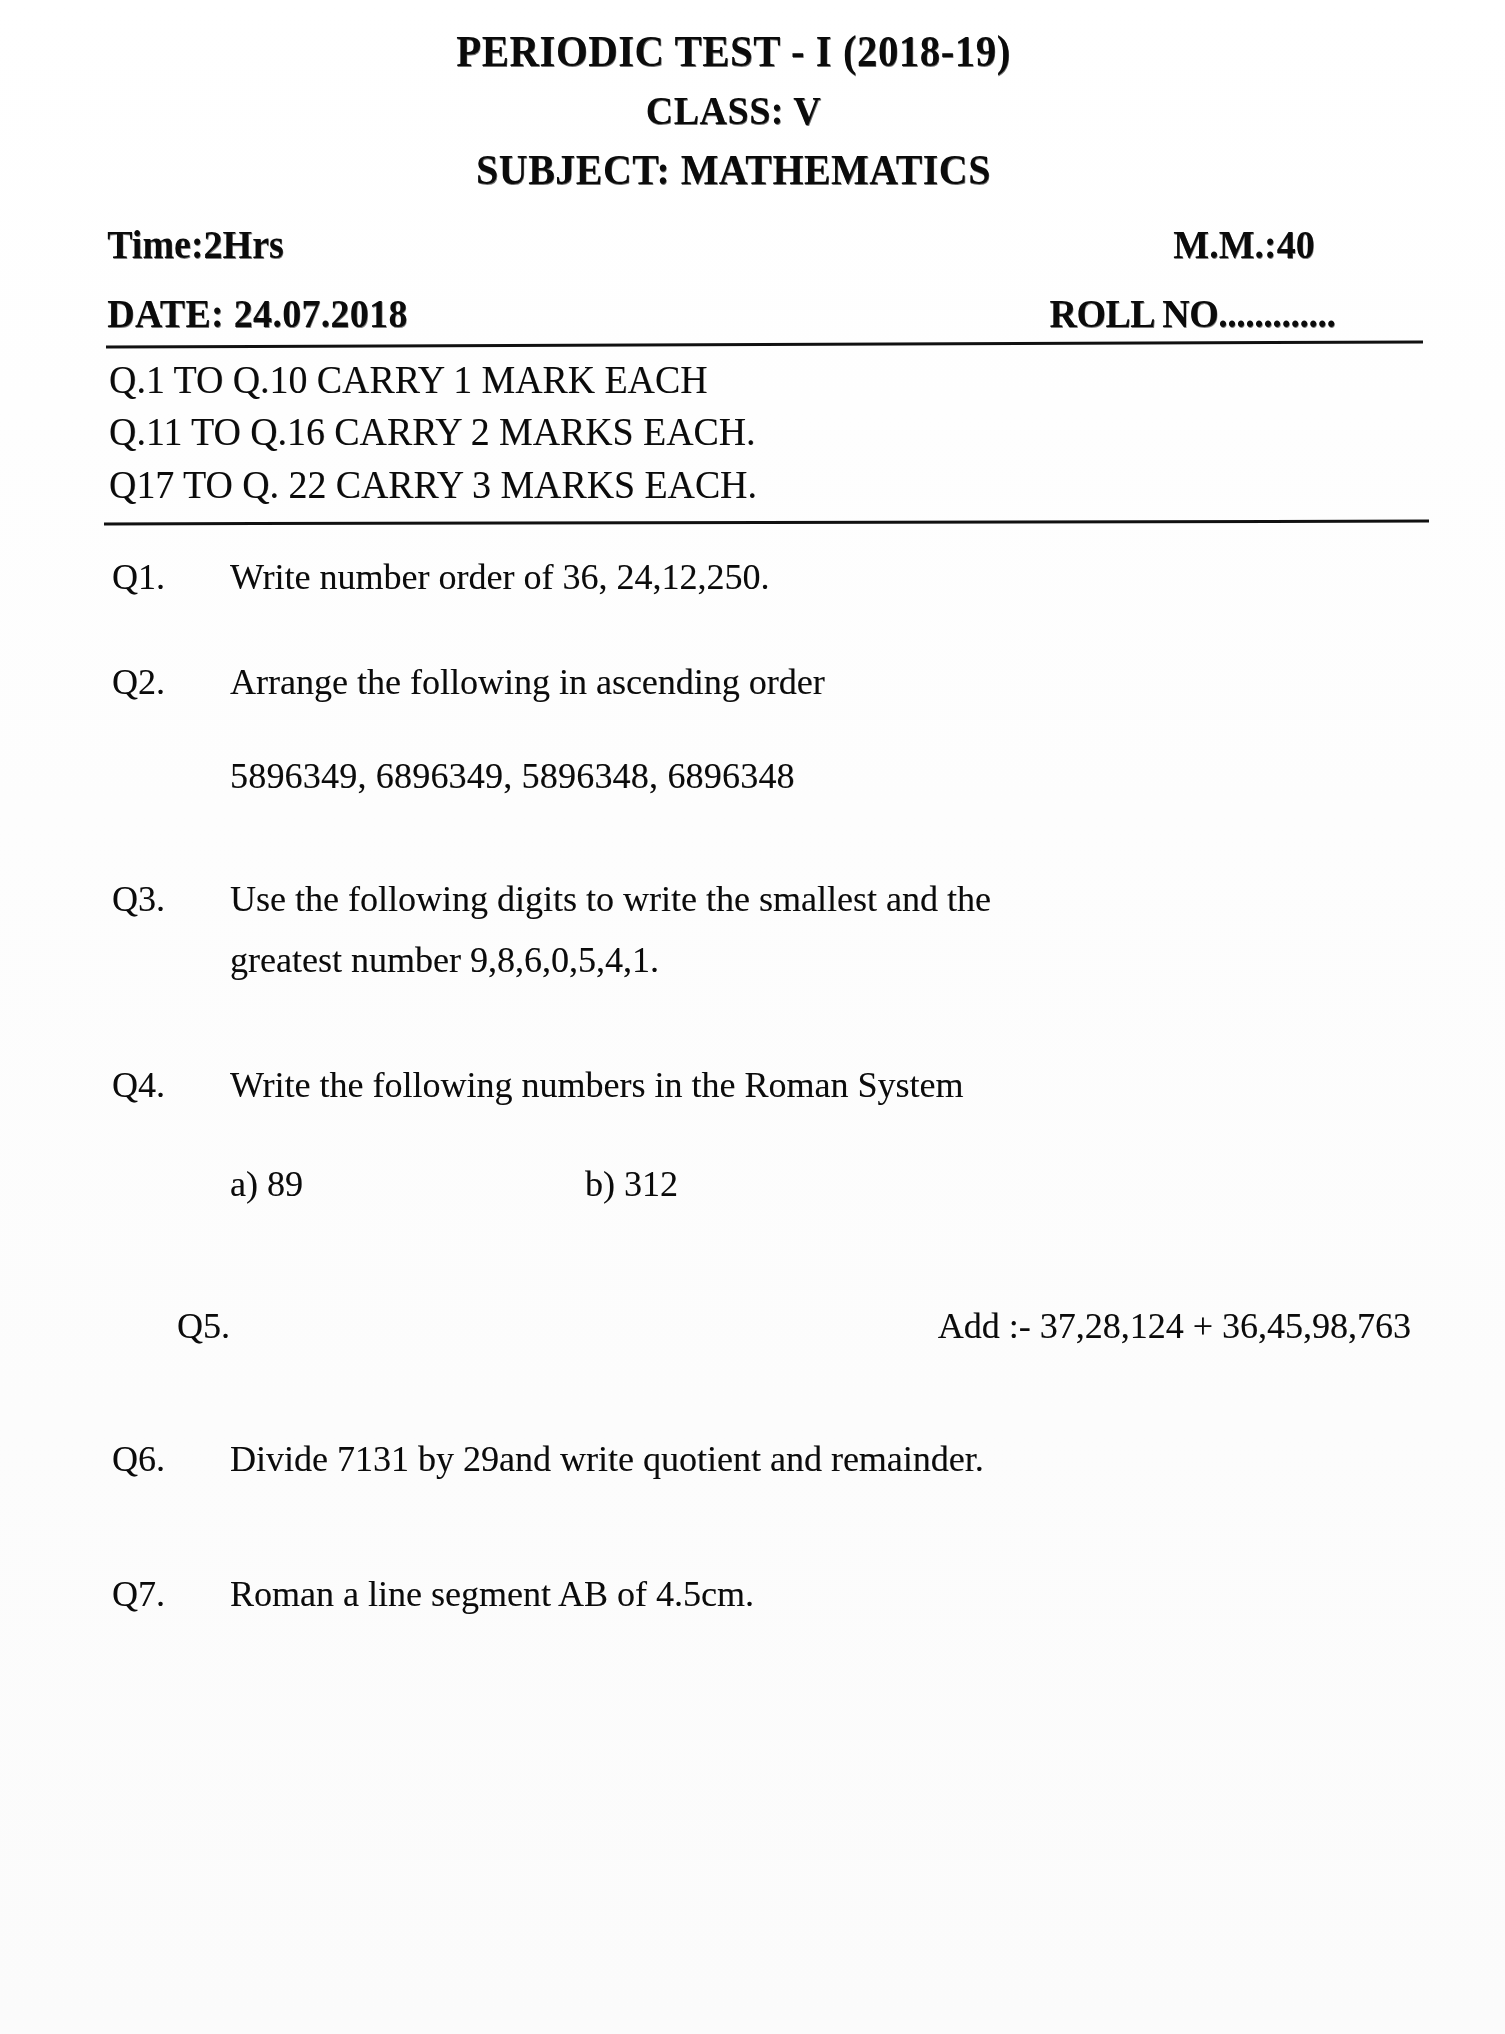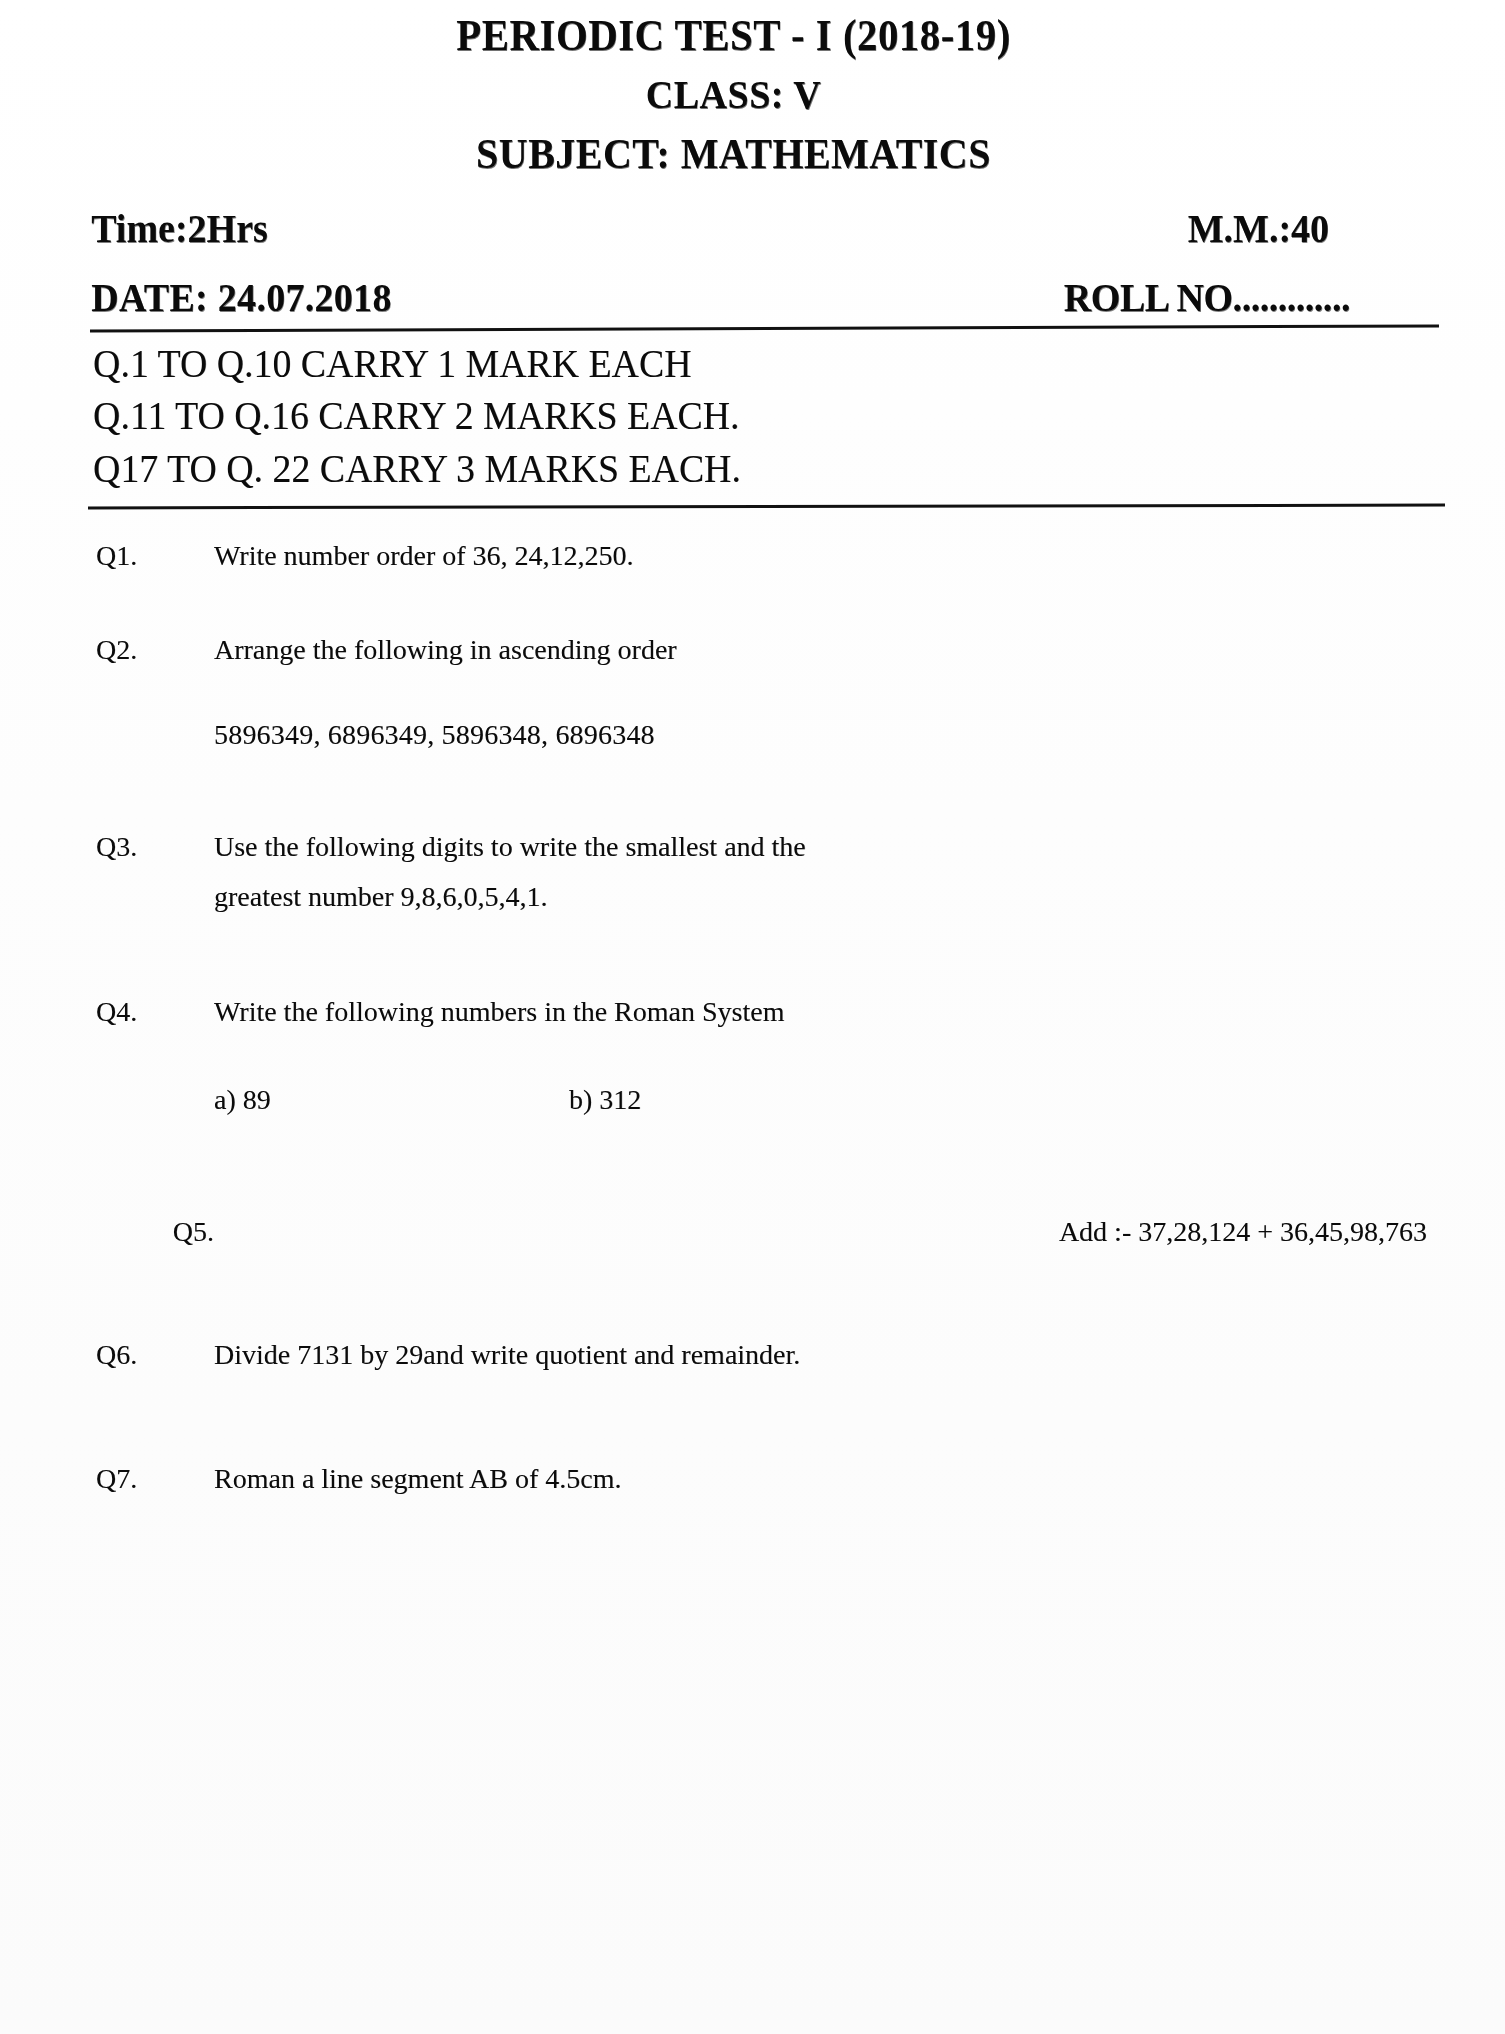--- a/index.html
+++ b/index.html
@@ -23,21 +23,21 @@
     inset: 0;
     background:
       linear-gradient(180deg, #ffffff 0%, #fdfdfd 40%, #fbfbfb 100%);
   }
 
   .sheet {
     position: absolute;
     left: 0; top: 0;
     width: 1467px;
     height: 2034px;
-    padding: 0;
+    padding: 16px;
     box-sizing: border-box;
   }
 
   
   .head {
     text-align: center;
     font-weight: 700;
     letter-spacing: 0.5px;
   }
   .head-title {
@@ -107,21 +107,21 @@
     transform-origin: left top;
   }
   .instructions div {
     white-space: nowrap;
     text-shadow: 0.4px 0.4px 0px rgba(0,0,0,0.35);
   }
 
   
   .questions {
     padding: 0 40px 0 96px;
-    font-size: 28px;
+    font-size: 36px;
     line-height: 1.30;
   }
   .q {
     display: flex;
     align-items: flex-start;
     margin-top: 46px;
   }
   .q-num {
     flex: 0 0 118px;
     white-space: nowrap;

